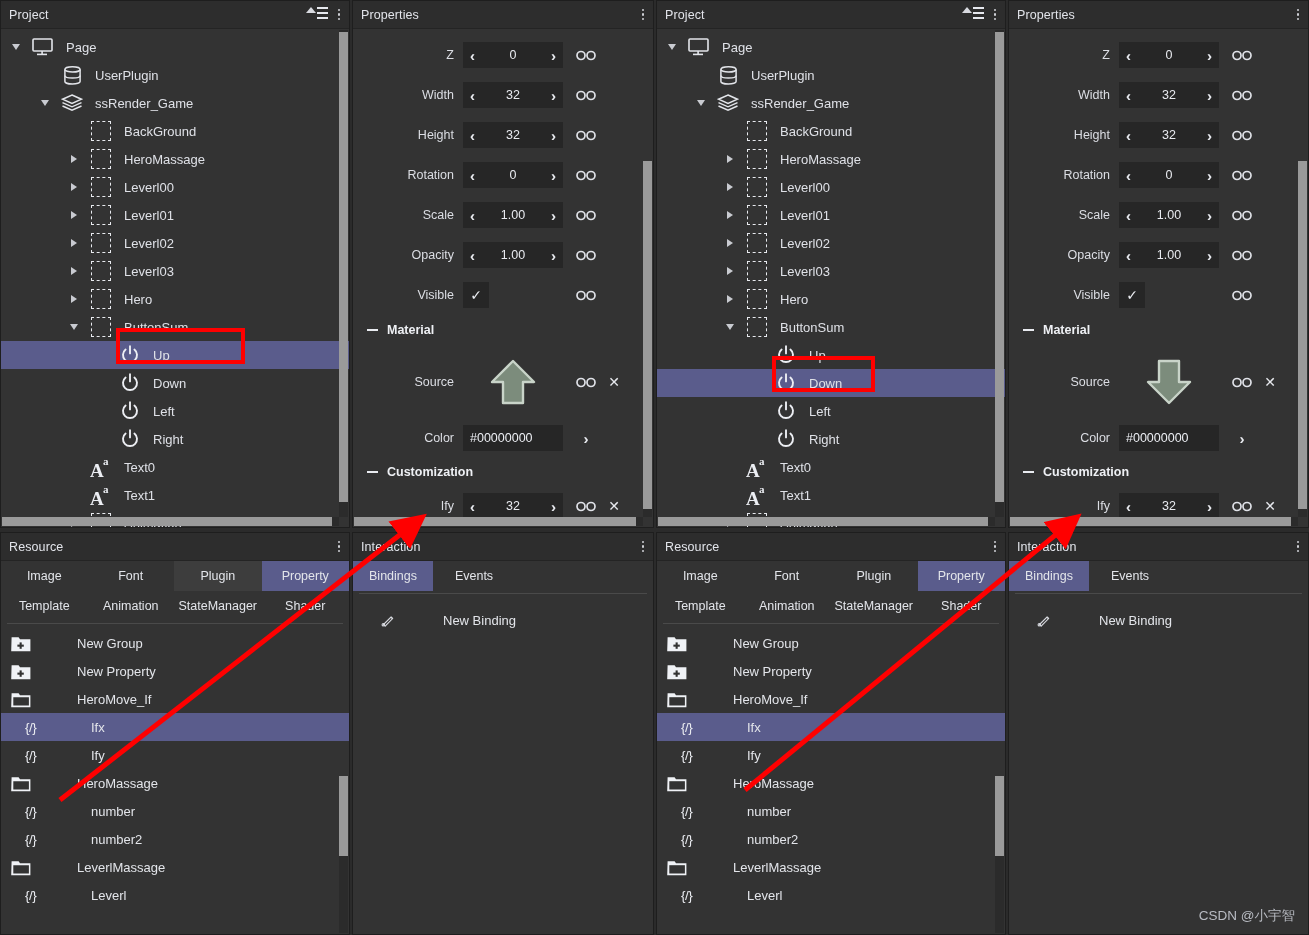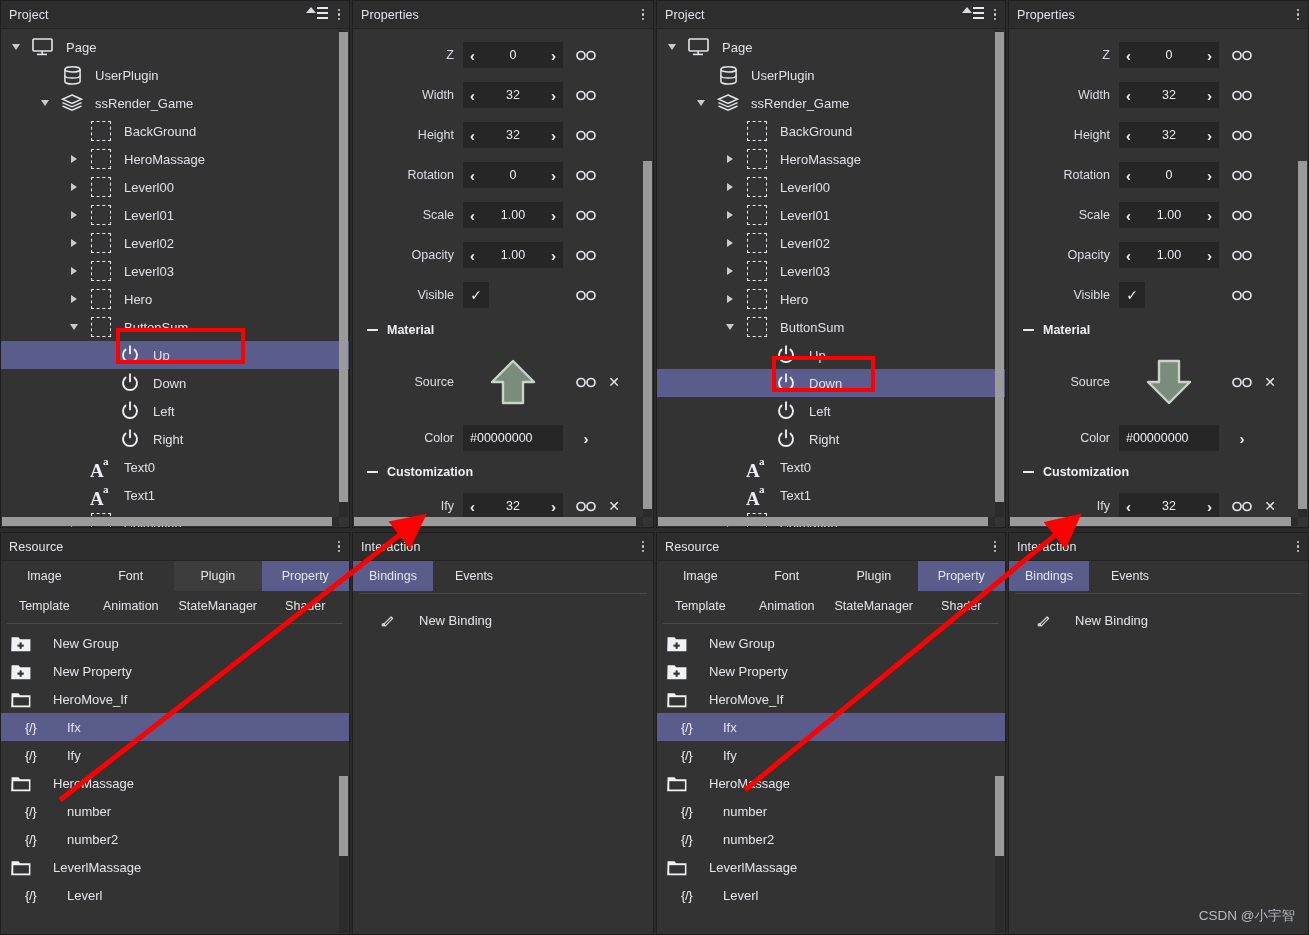--- a/index.html
+++ b/index.html
@@ -84,21 +84,21 @@
   .tabs1, .tabs2 { display:flex; height:30px; }
   .tab {
     display:flex; align-items:center; justify-content:center;
     font-size:12.5px; color:#e3e5ea; height:30px;
   }
   .tab.sel { background:#5a5c8c; }
   .tab.hover { background:#3d3d3d; }
   .tab-div { height:1px; background:#4a4a4a; margin:2px 6px 0 6px; }
 
   .res-list { font-size:13px; padding-top:5px; }
-  .res-row { height:28px; display:flex; align-items:center; padding-left:10px; }
+  .res-row { height:28px; display:flex; align-items:center; padding-left:10px;gap:24px; }
   .res-row.sel { background:#5a5c8c; }
   .res-ic { width:30px; display:flex; align-items:center; }
   .res-label { color:#e3e5ea; font-size:13px; }
   .ic-brace { color:#e9ebf0; font-size:13.5px; letter-spacing:-0.5px; }
 
   .ic-pen { width:18px; height:16px; display:flex; align-items:center; justify-content:center; }
 
   
   .vsb { position:absolute; width:9px; background:#2b2b2b; }
   .vsb .thumb { position:absolute; left:0; width:9px; background:#9a9a9a; }

